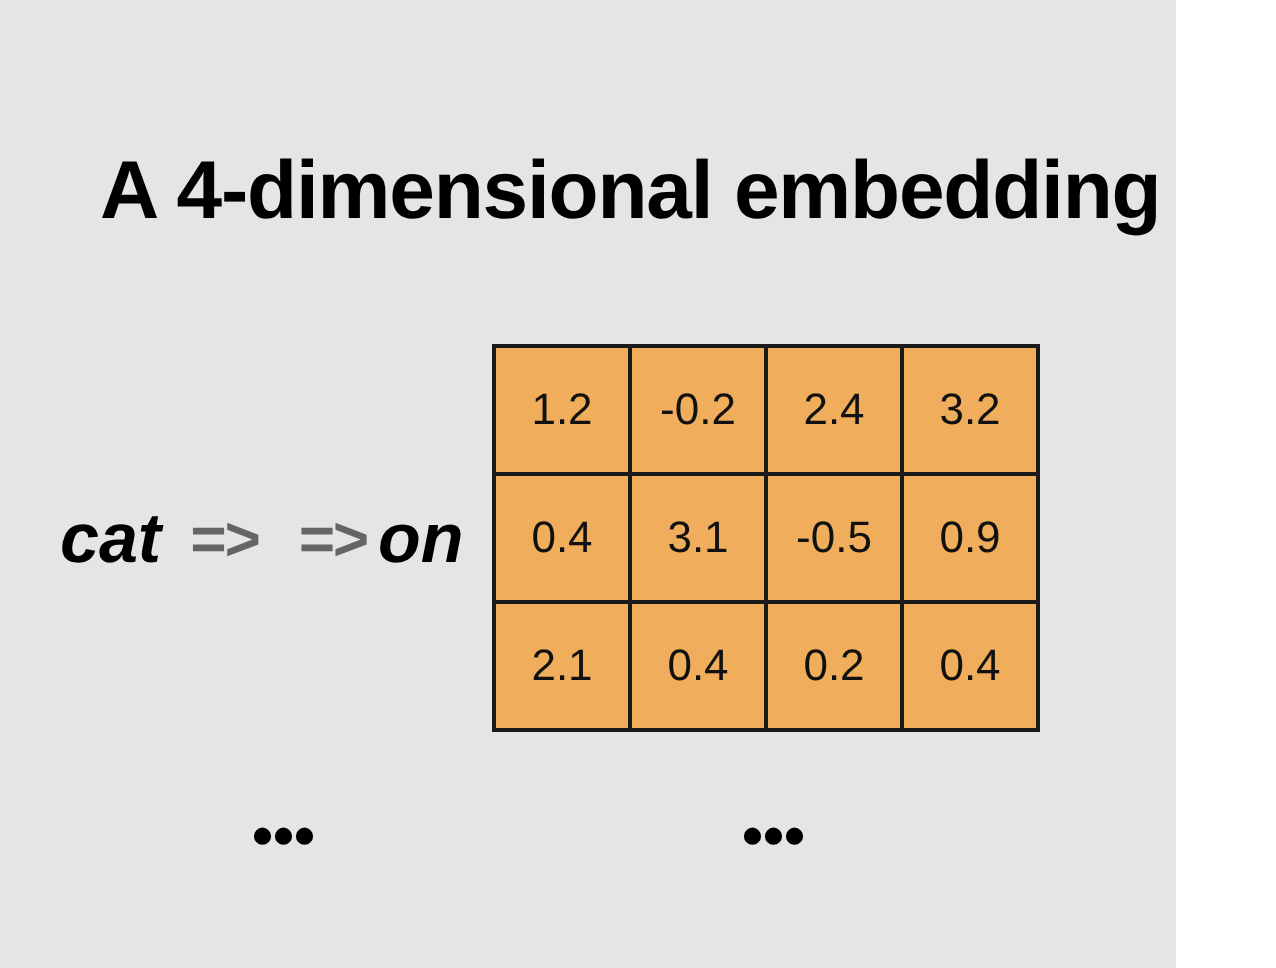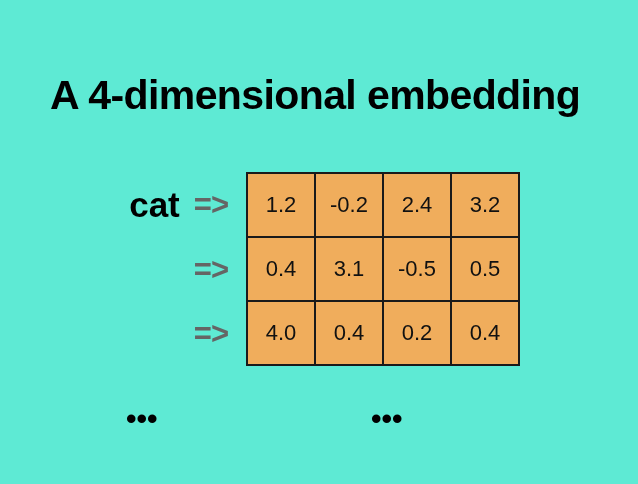--- a/index.html
+++ b/index.html
@@ -8,23 +8,23 @@
   }
   body {
     width: 638px;
     height: 484px;
     background: #ffffff;
     font-family: "Liberation Sans", sans-serif;
     overflow: hidden;
   }
   #slide {
     position: relative;
-    width: 638px;
+    width: 588px;
     height: 484px;
-    background: #5eead4;
+    background: #e5e5e5;
   }
 
   
   #slide-title {
     position: absolute;
     left: 50px;
     top: 47px;
     width: 556px;
     font-size: 41px;
     font-weight: bold;
@@ -35,21 +35,22 @@
   }
 
   
   #labels {
     position: absolute;
     left: 30px;
     top: 172px;
     width: 204px;
     height: 194px;
     display: flex;
-    flex-direction: column;
+    flex-direction: row;
+    font-style: italic;
   }
   .label-row {
     flex: 1 1 0;
     display: flex;
     align-items: center;
     justify-content: flex-end;
     padding-right: 6px;
     box-sizing: border-box;
   }
   .label-word {
@@ -120,41 +121,42 @@
     <div class="label-row">
       <span class="label-word">cat</span>
       <span class="label-arrow">=&gt;</span>
     </div>
 
     <div class="label-row">
       <span class="label-arrow">=&gt;</span>
     </div>
 
     <div class="label-row">
+      <span class="label-word">on</span>
       <span class="label-arrow">=&gt;</span>
     </div>
 
   </div>
 
   <table id="matrix">
     <tbody>
       <tr>
         <td>1.2</td>
         <td>-0.2</td>
         <td>2.4</td>
         <td>3.2</td>
       </tr>
       <tr>
         <td>0.4</td>
         <td>3.1</td>
         <td>-0.5</td>
-        <td>0.5</td>
+        <td>0.9</td>
       </tr>
       <tr>
-        <td>4.0</td>
+        <td>2.1</td>
         <td>0.4</td>
         <td>0.2</td>
         <td>0.4</td>
       </tr>
     </tbody>
   </table>
 
   <div class="ellipsis" id="ellipsis-words">•••</div>
 
   <div class="ellipsis" id="ellipsis-matrix">•••</div>

